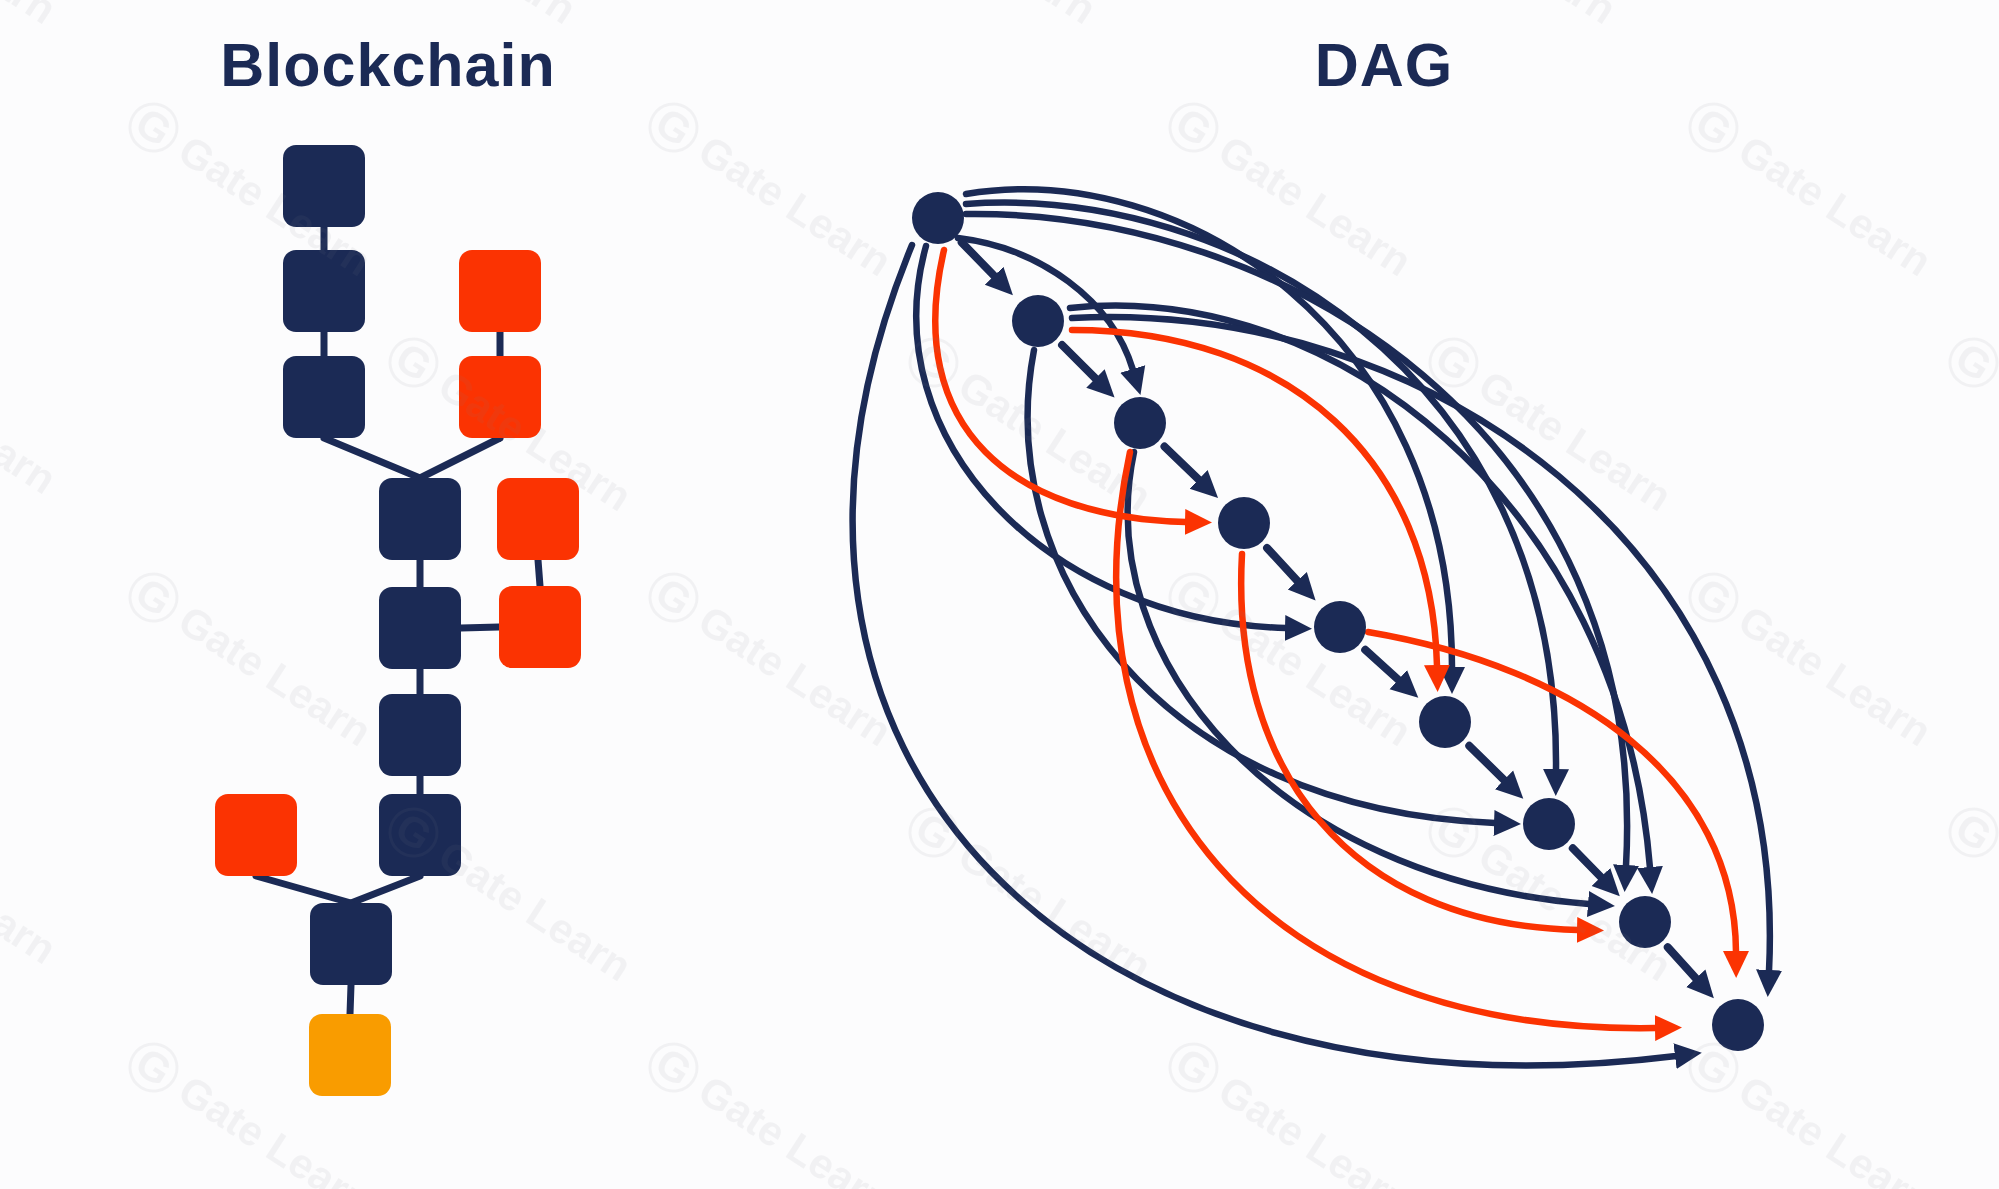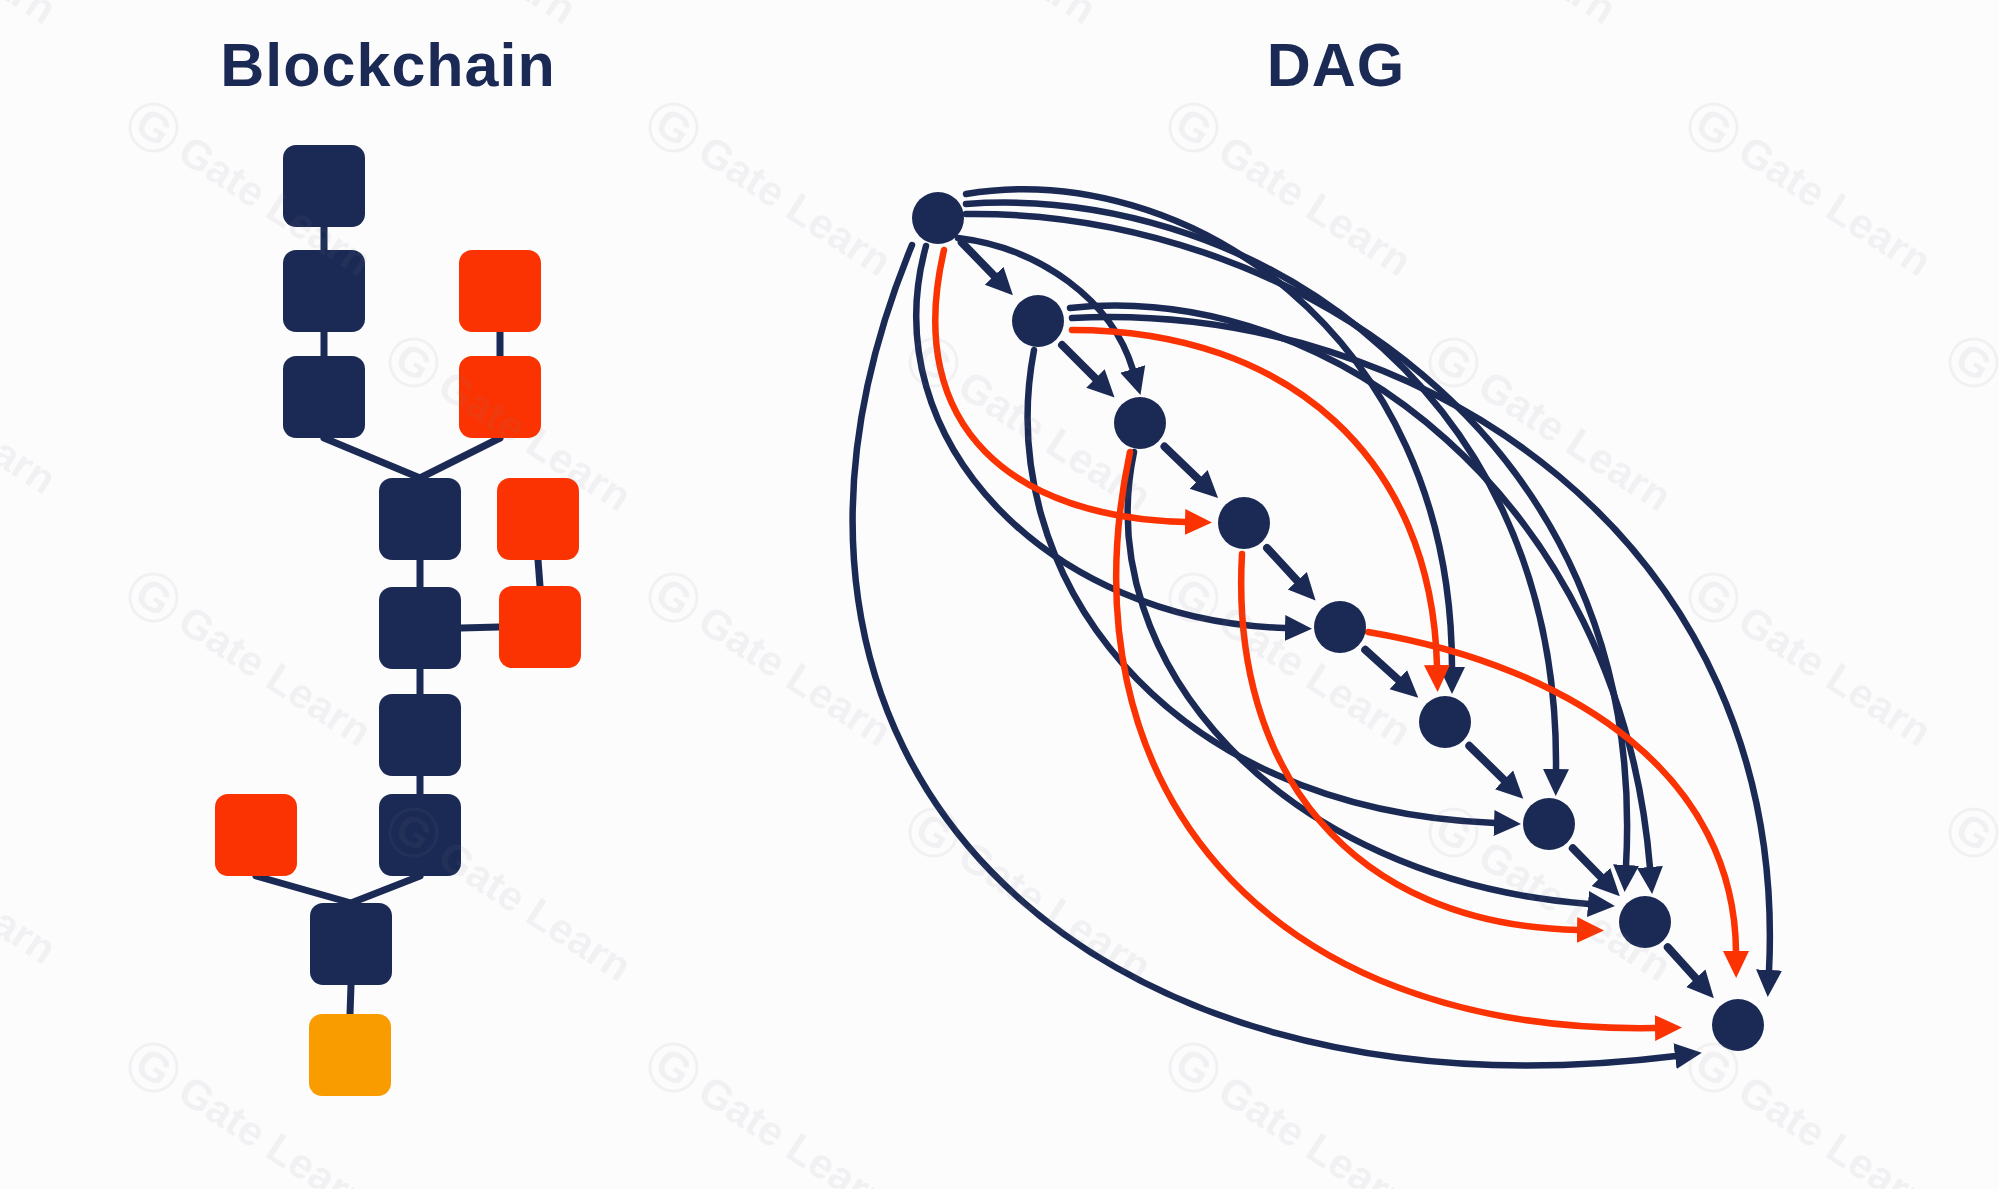--- a/index.html
+++ b/index.html
@@ -15,21 +15,21 @@
     position:absolute;
     top:30px;
     transform:translateX(-50%);
     font-size:61px;
     font-weight:800;
     letter-spacing:1px;
     color:#1b2a55;
     white-space:nowrap;
   }
   .title.left{left:388px;}
-  .title.right{left:1336px;}
+  .title.right{left:1384px;}
   #watermarks{position:absolute;left:0;top:0;width:100%;height:100%;pointer-events:none;}
   .wm{
     position:absolute;
     transform:rotate(33deg);
     white-space:nowrap;
     font-size:42px;
     font-weight:700;
     color:#7e828c;
     opacity:0.08;
   }

